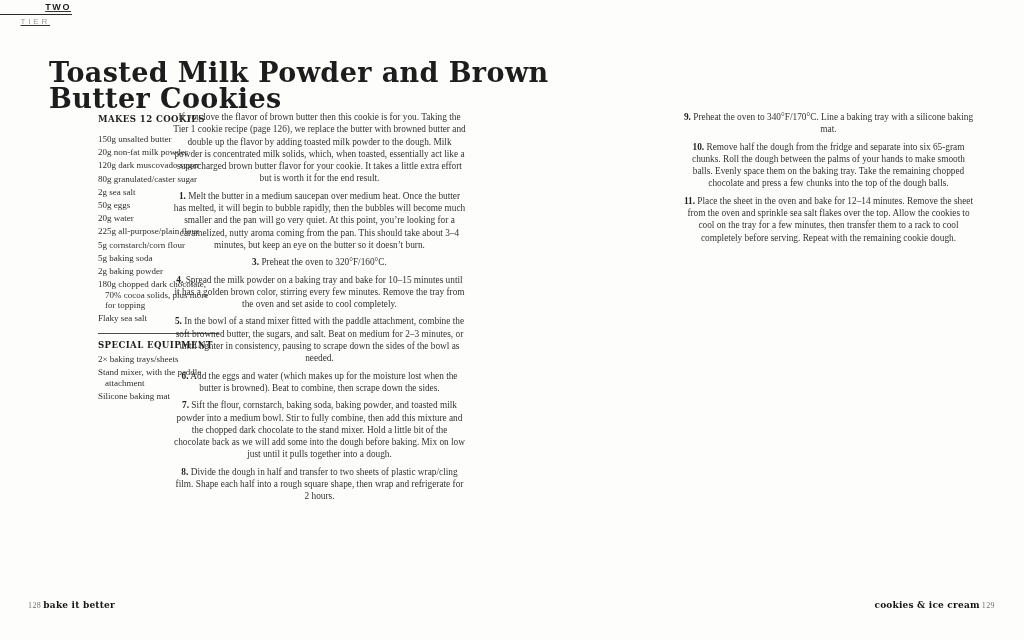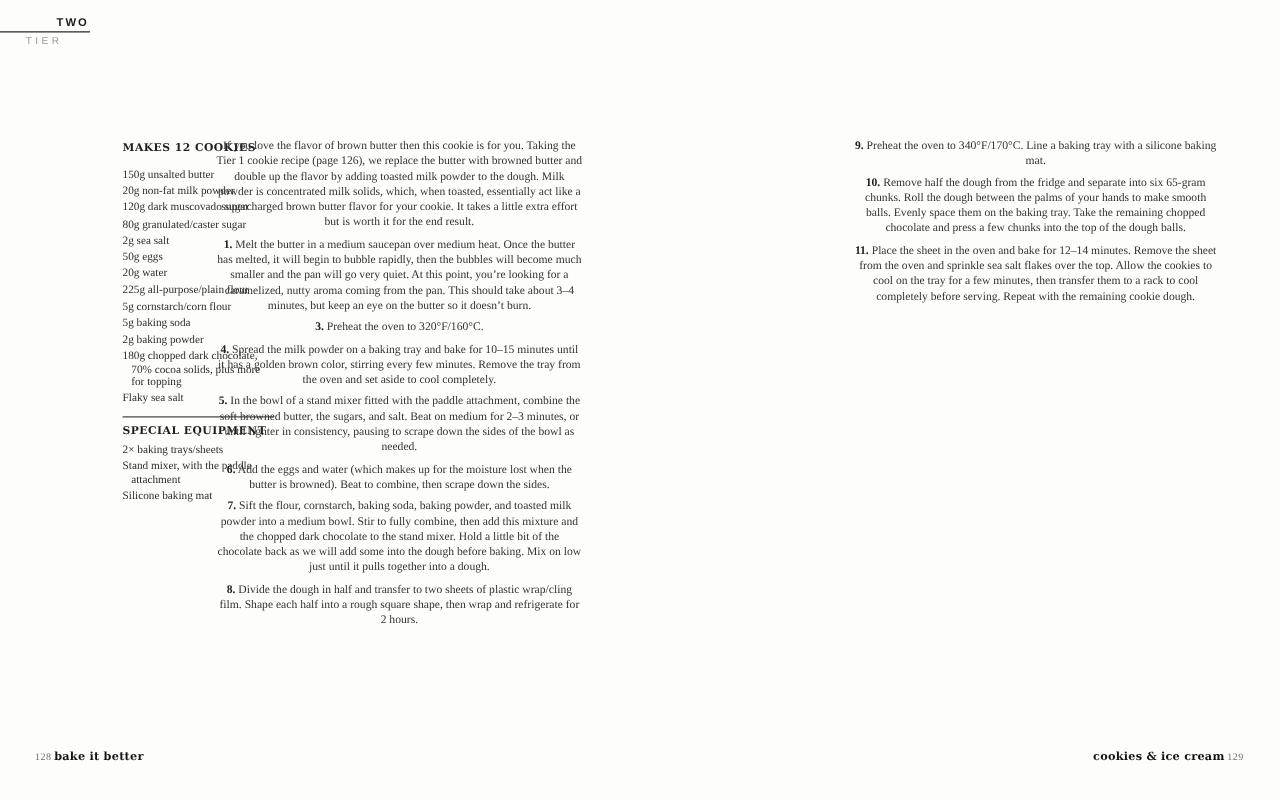--- a/index.html
+++ b/index.html
@@ -11,21 +11,21 @@
     -webkit-font-smoothing: antialiased;
   }
   .spread {
     position: relative;
     width: 1024px; height: 640px;
     background: #fdfdfc;
     overflow: hidden;
   }
 
   
-  .tier-mark { position: absolute; top: 13px; left: 0; width: 72px; }
+  .tier-mark { position: absolute; top: 2px; left: 0; width: 72px; text-decoration: underline; }
   .tier-top {
     display: block; text-align: right;
     font-family: "Liberation Sans", sans-serif;
     font-weight: bold; font-size: 9px; letter-spacing: 1.6px;
     color: #1c1c1c; padding-right: 1px; margin-bottom: 2px;
   }
   .tier-rule { border: 0; border-top: 1.5px solid #2a2a2a; margin: 0; }
   .tier-bottom {
     display: block; text-align: right;
     font-family: "Liberation Sans", sans-serif;
@@ -90,20 +90,21 @@
 <body>
 
 <div class="spread">
 
   <div class="tier-mark">
     <span class="tier-top">TWO</span>
     <hr class="tier-rule">
     <span class="tier-bottom">TIER</span>
   </div>
 
+  <h1 class="title"><span>Toasted Milk Powder and Brown</span><br><span>Butter Cookies</span></h1>
 
   <div class="col-left">
     <h2 class="small-heading">MAKES 12 COOKIES</h2>
     <ul class="plain-list">
       <li>150g unsalted butter</li>
       <li>20g non-fat milk powder</li>
       <li>120g dark muscovado sugar</li>
       <li>80g granulated/caster sugar</li>
       <li>2g sea salt</li>
       <li>50g eggs</li>

